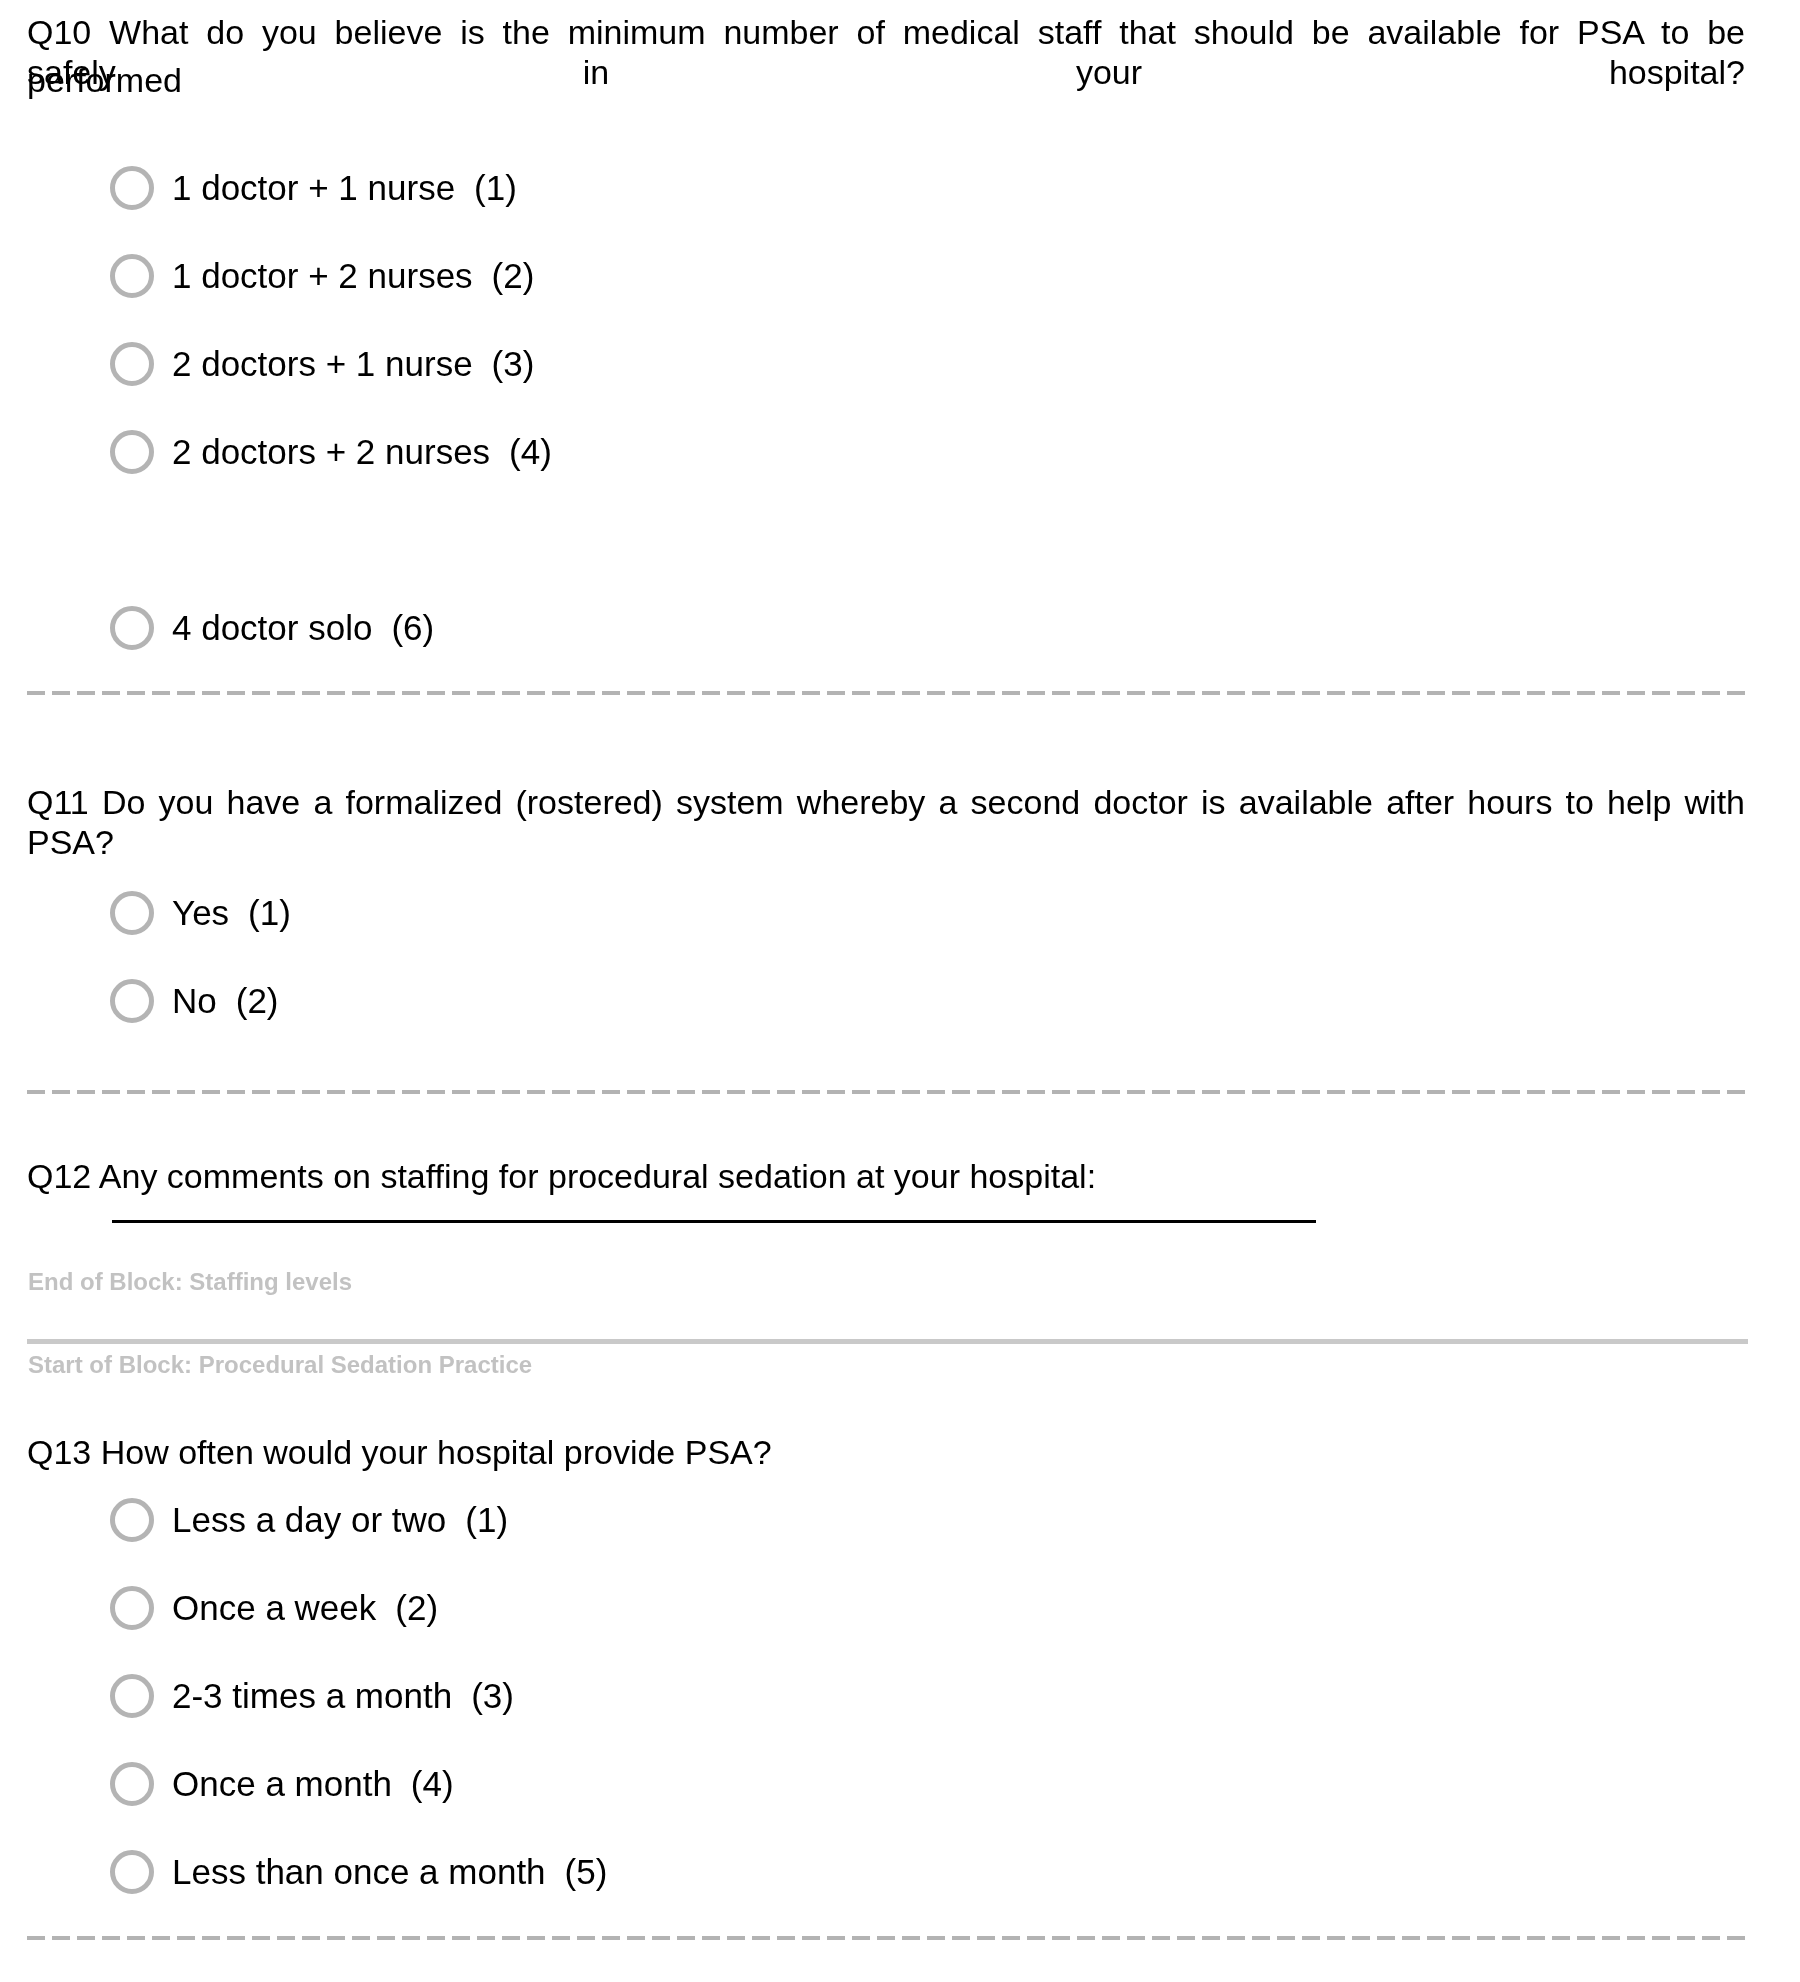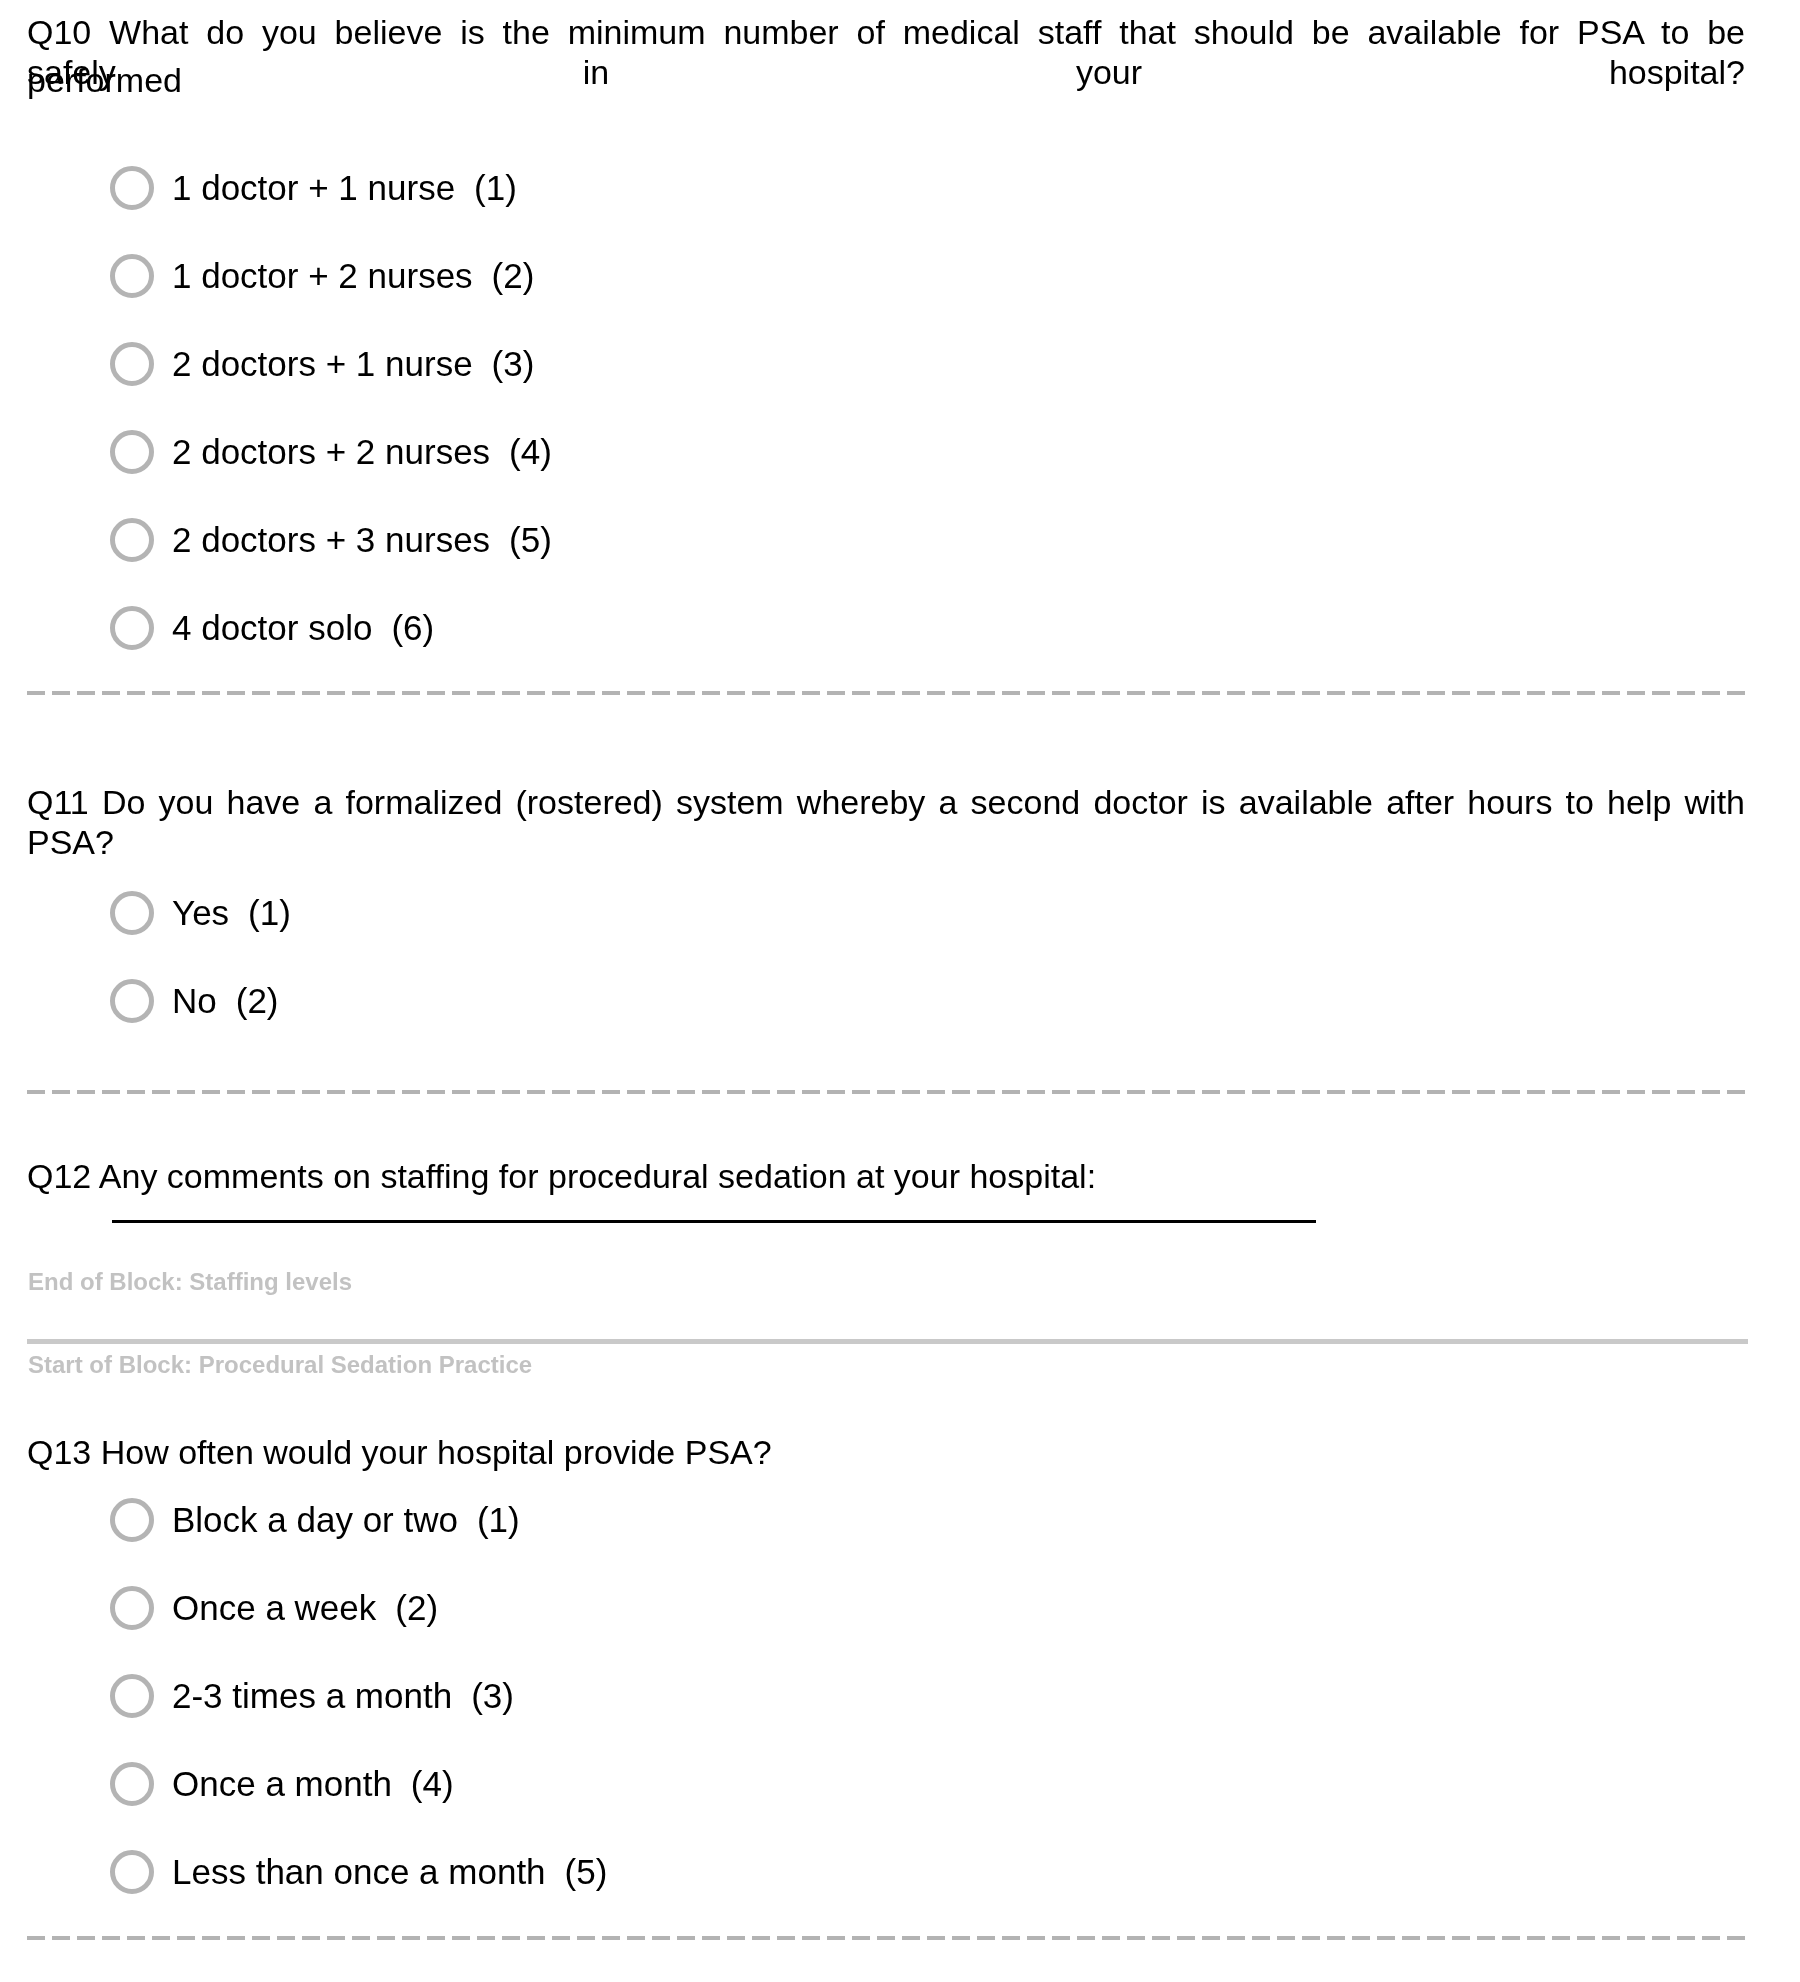--- a/index.html
+++ b/index.html
@@ -111,24 +111,20 @@
     <span class="optlab"><span>1 doctor + 2 nurses</span><span class="optcode">(2)</span></span>
   </div>
   <div class="opt" style="top:337px">
     <span class="radio"></span>
     <span class="optlab"><span>2 doctors + 1 nurse</span><span class="optcode">(3)</span></span>
   </div>
   <div class="opt" style="top:425px">
     <span class="radio"></span>
     <span class="optlab"><span>2 doctors + 2 nurses</span><span class="optcode">(4)</span></span>
   </div>
-  <div class="opt" style="top:513px">
-    <span class="radio"></span>
-    <span class="optlab"><span>2 doctors + 3 nurses</span><span class="optcode">(5)</span></span>
-  </div>
   <div class="opt" style="top:601px">
     <span class="radio"></span>
     <span class="optlab"><span>4 doctor solo</span><span class="optcode">(6)</span></span>
   </div>
 
   <div class="divider" style="top:691px"></div>
 
   <div class="qtitle jline" style="top:778px">Q11 Do you have a formalized (rostered) system whereby a second doctor is available after hours to help with</div>
   <div class="qtitle" style="top:818px">PSA?</div>
 
@@ -149,21 +145,21 @@
   <div class="block-label" style="top:1268px">End of Block: Staffing levels</div>
 
   <div class="separator"></div>
 
   <div class="block-label" style="top:1351px">Start of Block: Procedural Sedation Practice</div>
 
   <div class="qtitle" style="top:1428px">Q13 How often would your hospital provide PSA?</div>
 
   <div class="opt" style="top:1493px">
     <span class="radio"></span>
-    <span class="optlab"><span>Block a day or two</span><span class="optcode">(1)</span></span>
+    <span class="optlab"><span>Less a day or two</span><span class="optcode">(1)</span></span>
   </div>
   <div class="opt" style="top:1581px">
     <span class="radio"></span>
     <span class="optlab"><span>Once a week</span><span class="optcode">(2)</span></span>
   </div>
   <div class="opt" style="top:1669px">
     <span class="radio"></span>
     <span class="optlab"><span>2-3 times a month</span><span class="optcode">(3)</span></span>
   </div>
   <div class="opt" style="top:1757px">

